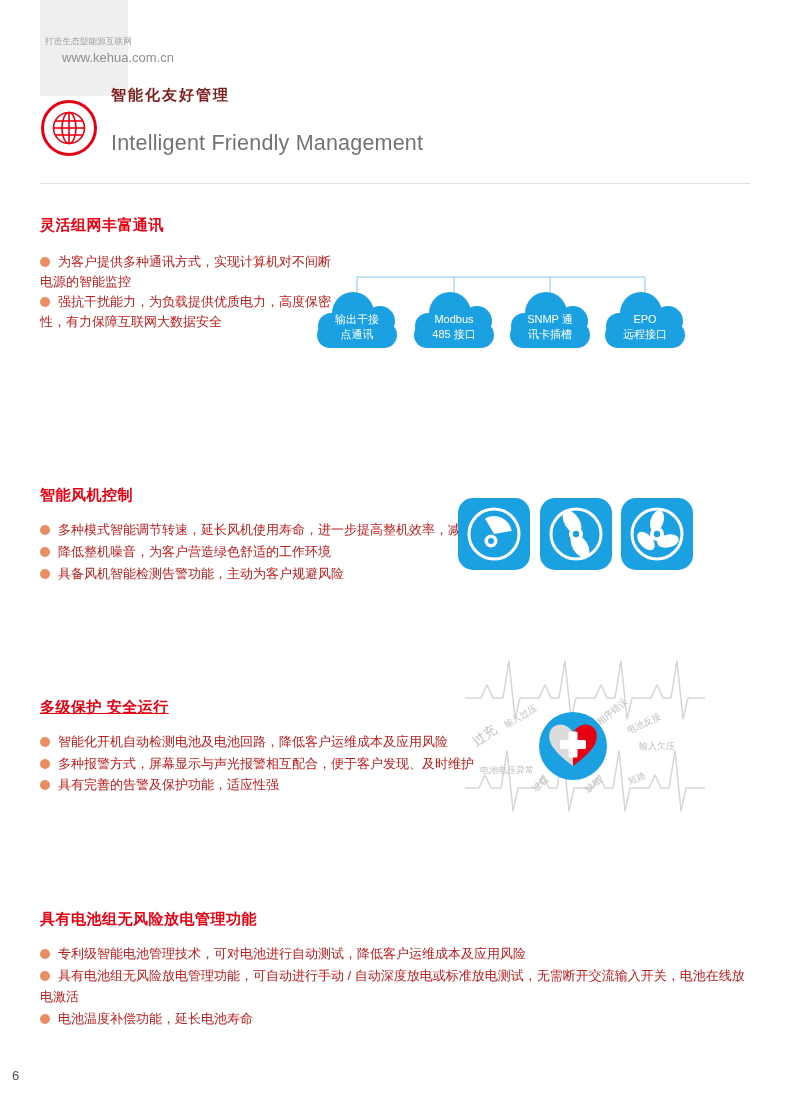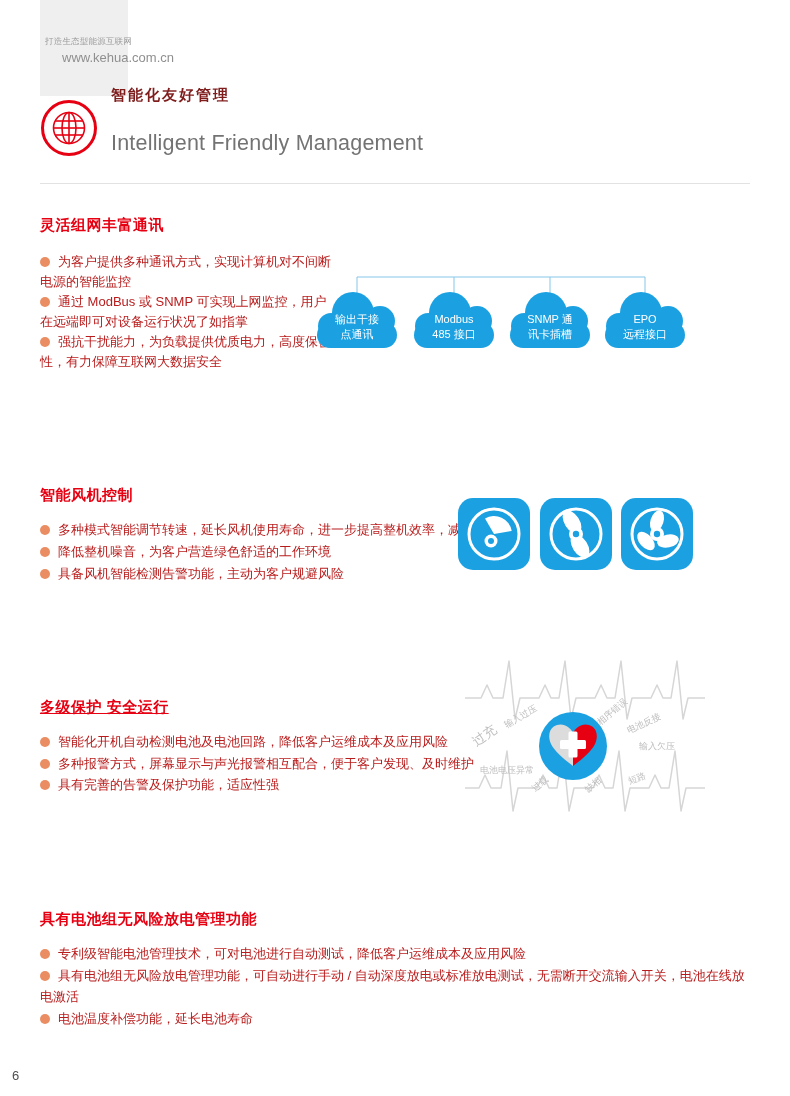--- a/index.html
+++ b/index.html
@@ -67,21 +67,20 @@
       <line x1="15.2" y1="36" x2="42.8" y2="36"></line>
     </g>
   </svg>
   <div class="title-zh">智能化友好管理</div>
   <div class="title-en">Intelligent Friendly Management</div>
   <div class="divider"></div>
 
   <div class="sec-heading" style="top:209px;margin-top:7px;">灵活组网丰富通讯</div>
   <div class="bullets" id="s1-bullets">
     <span class="bullet"><span class="dot"></span><span>为客户提供多种通讯方式，实现计算机对不间断电源的智能监控</span></span>
-    <span class="bullet"><span class="dot"></span><span>通过 ModBus 或 SNMP 可实现上网监控，用户在远端即可对设备运行状况了如指掌</span></span>
     <span class="bullet"><span class="dot"></span><span>强抗干扰能力，为负载提供优质电力，高度保密性，有力保障互联网大数据安全</span></span>
   </div>
 
   <svg class="clouds-svg" width="390" height="88" viewBox="0 0 390 88">
     <g>
       <polyline class="cloud-line" points="47,32 47,14 335,14 335,32"></polyline>
       <line class="cloud-line" x1="144" y1="14" x2="144" y2="32"></line>
       <line class="cloud-line" x1="240" y1="14" x2="240" y2="32"></line>
     </g>
     <g transform="translate(5,27)">

